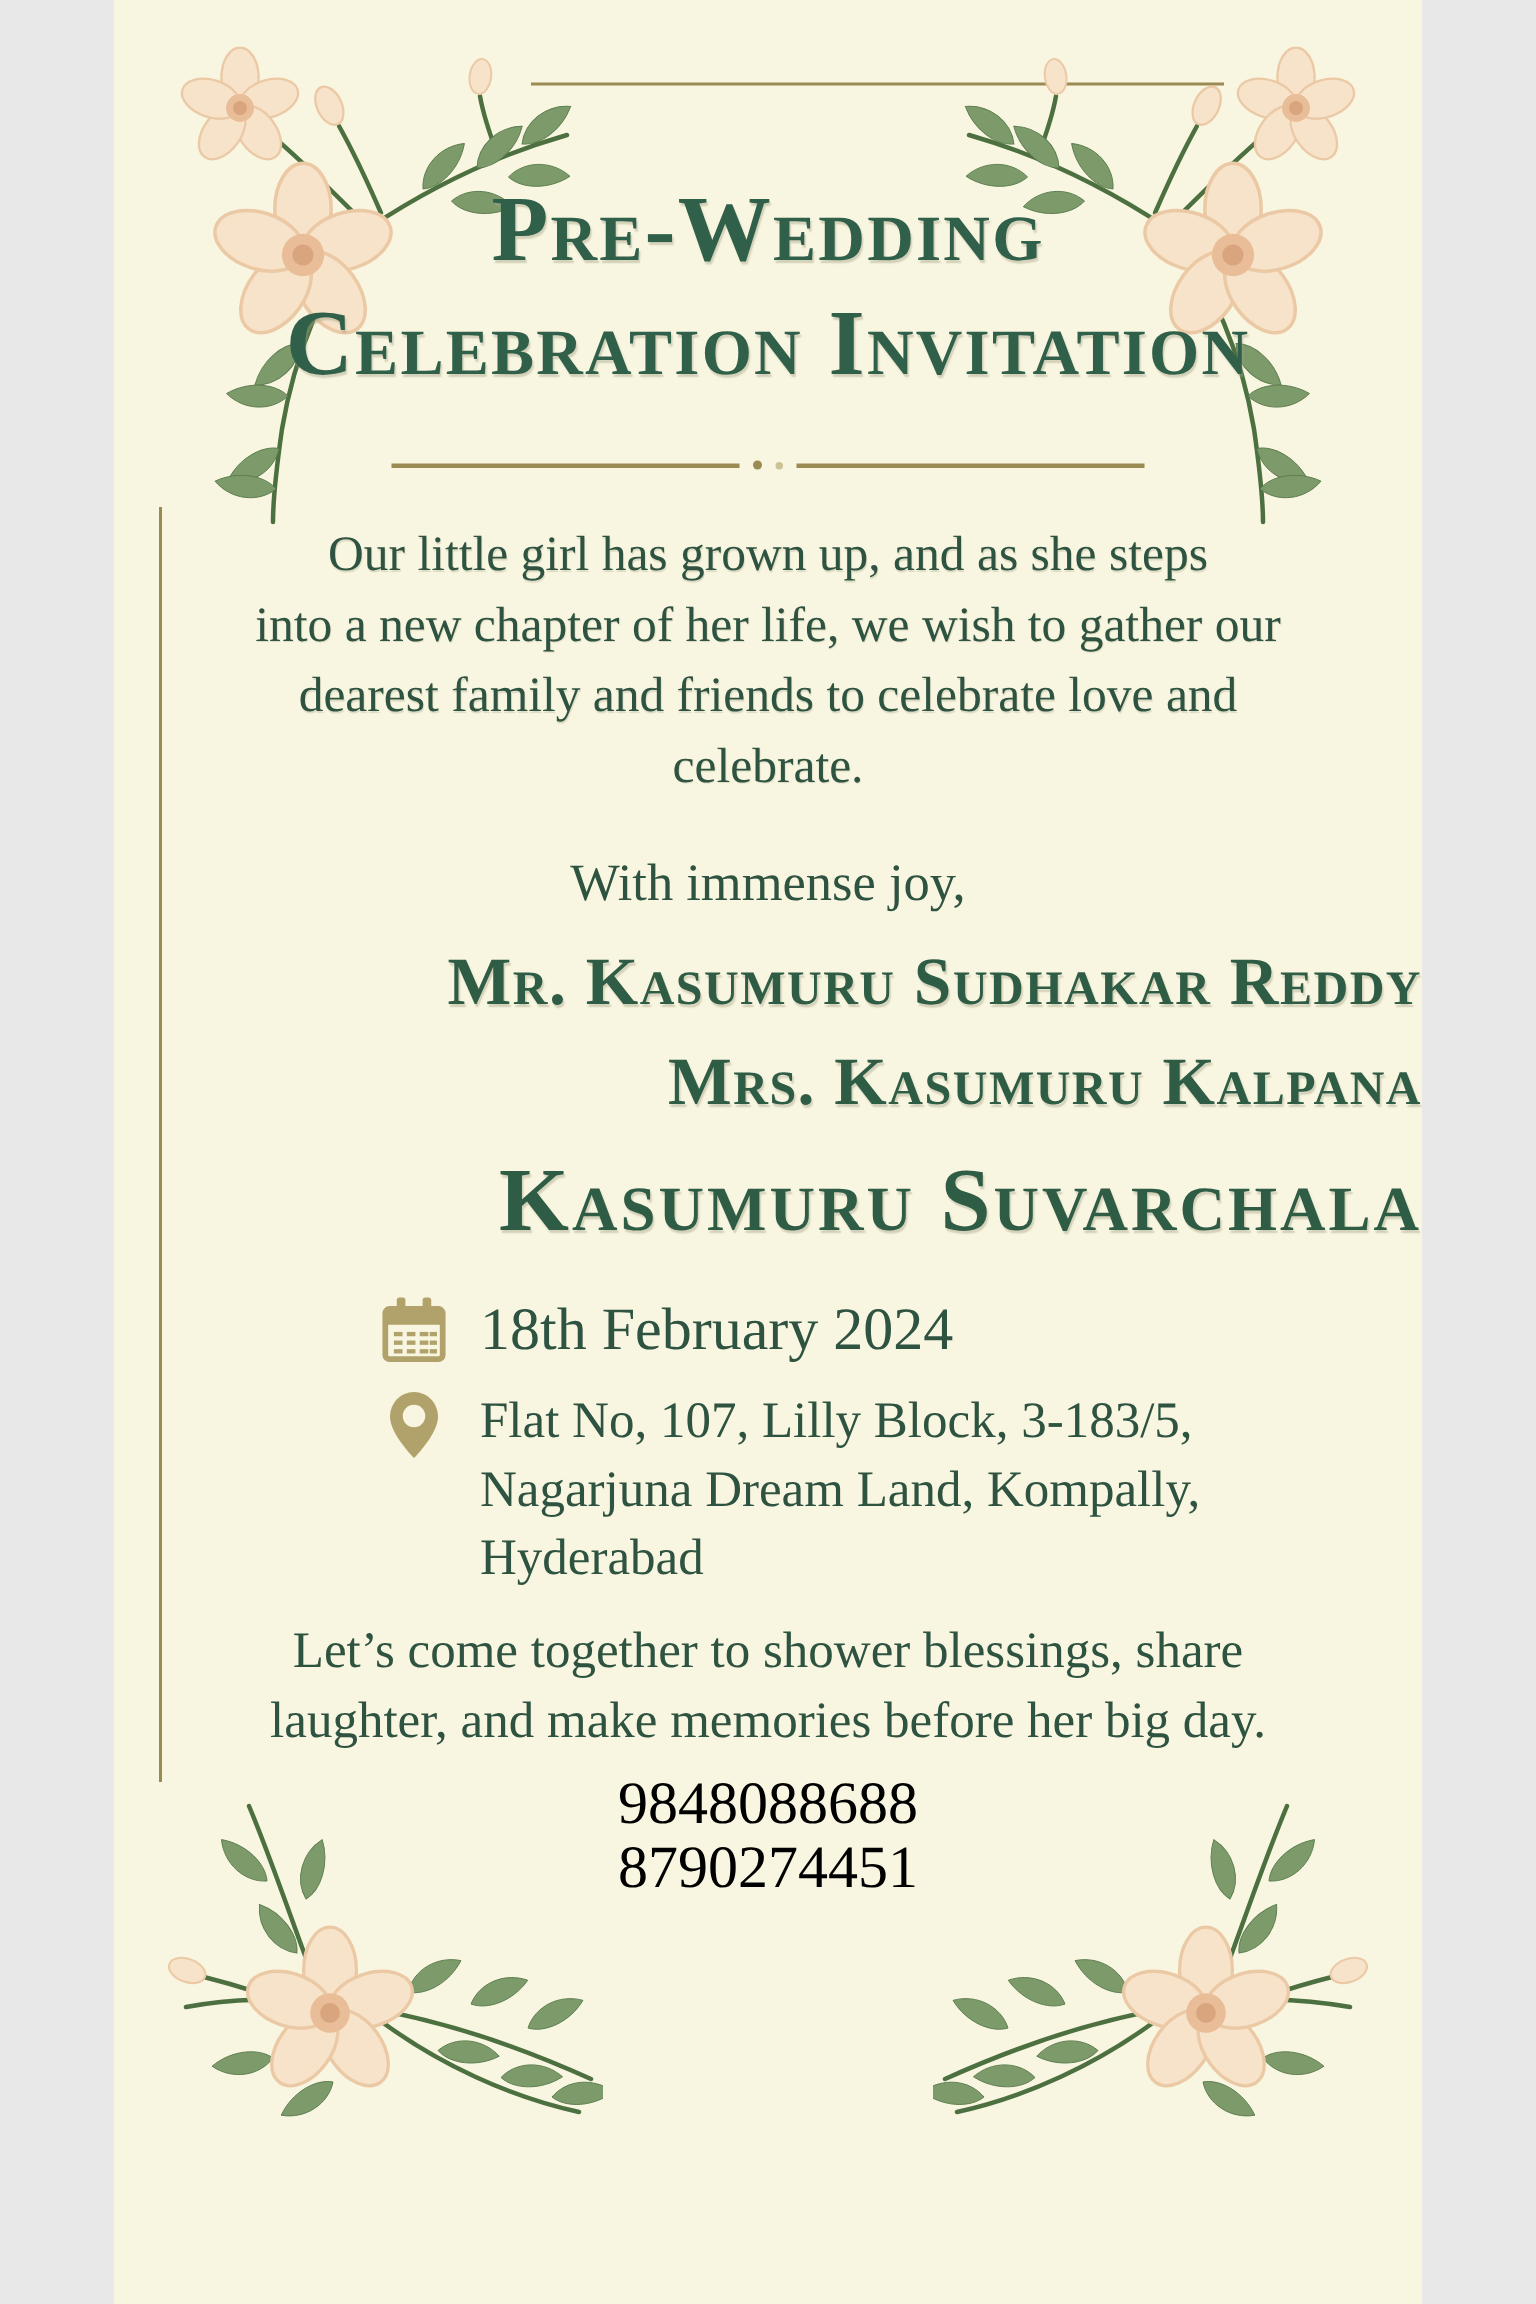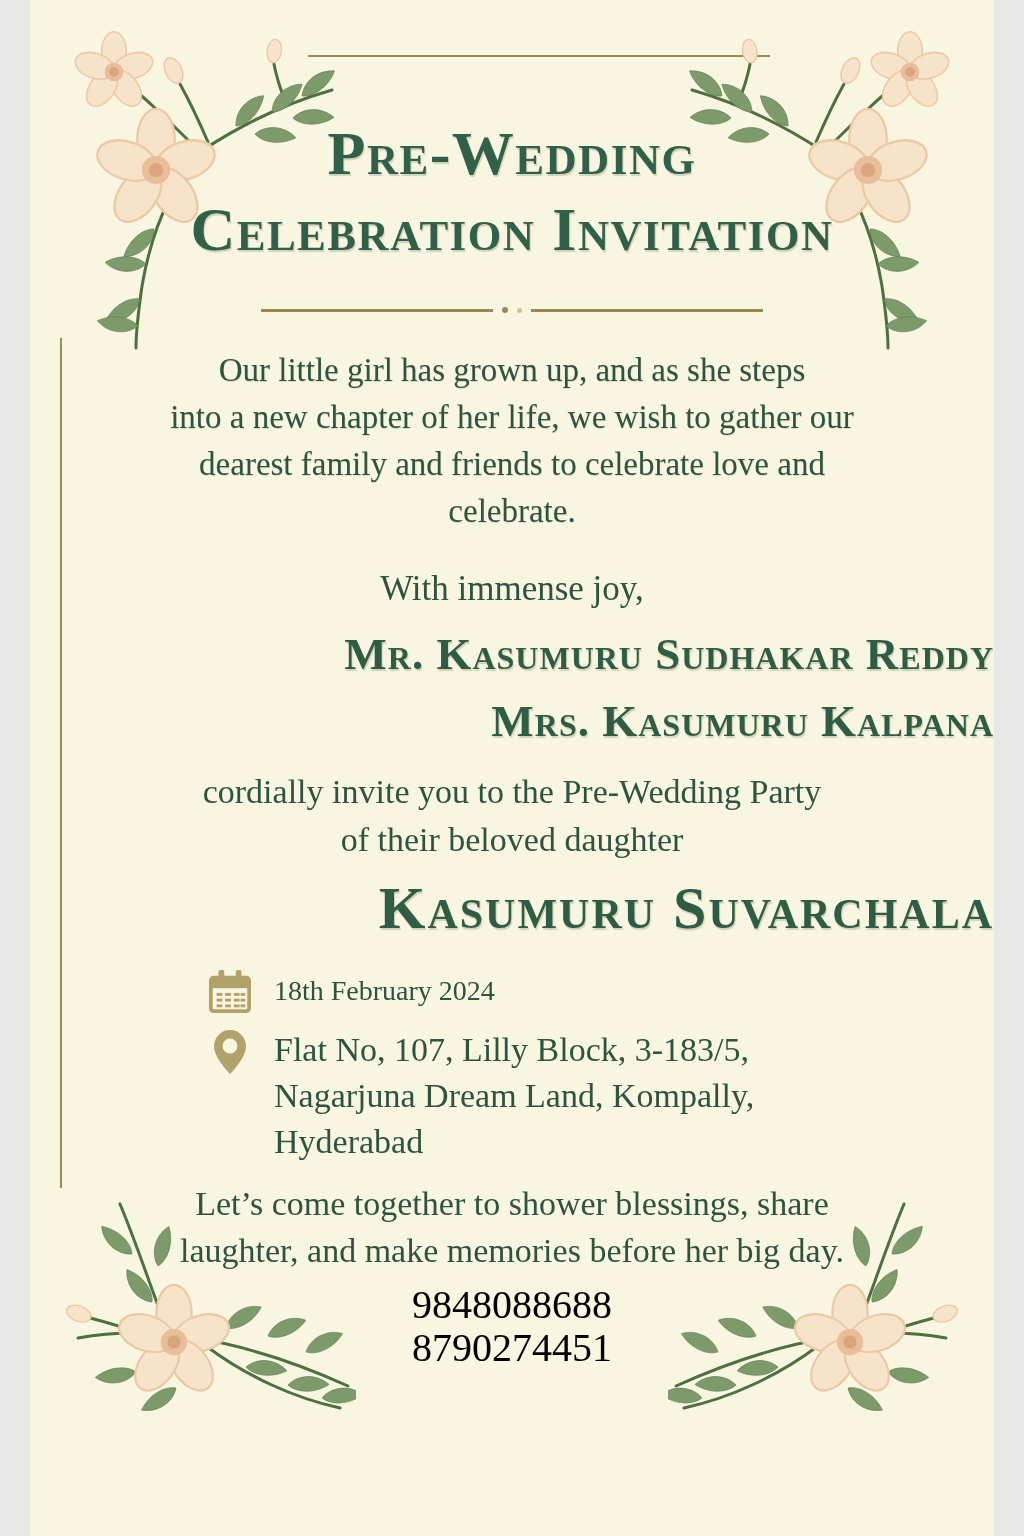--- a/index.html
+++ b/index.html
@@ -1,17 +1,17 @@
 <!DOCTYPE html>
 <html><head>
 <meta charset="utf-8">
 <style>
   html,body { margin:0; padding:0; background:#e8e8e8; }
   .card {
-    position:relative; width:964px; height:1536px; margin:0 auto;
+    position:relative; width:872px; height:1536px; margin:0 auto;
     background:#f8f5e0; overflow:hidden;
     font-family:"Liberation Serif", serif; color:#2e5340;
   }
   
   .frame-seg { position:absolute; background:#9a8b53; }
   .frame-top    { left:278px; top:55px;  width:462px; height:2px; }
   .frame-left   { left:30px;  top:338px; width:2px;  height:850px; }
   .frame-right  { left:991px; top:340px; width:2px;  height:852px; }
   
   .floral { position:absolute; pointer-events:none; }
@@ -39,21 +39,21 @@
              text-shadow:1px 2px 1px rgba(165,165,135,.45);text-align:right; }
   .invite-lines { margin-top:12px; font-size:34px; line-height:1.42; }
   .bride { margin-top:10px; font-size:60px; line-height:1.15; font-variant:small-caps;
            color:#2f5c45; letter-spacing:2px; font-weight:bold;
            text-shadow:1px 2px 1px rgba(165,165,135,.45);text-align:right; }
   .details { margin:24px 0 0 178px; width:640px; text-align:left; }
   .detail-row { display:flex; align-items:flex-start; gap:22px; margin-bottom:12px; }
   .detail-row .ic { flex:0 0 44px; display:flex; justify-content:center; padding-top:2px; }
   .detail-row .txt { font-size:34px; line-height:1.35; }
   .detail-row.date-row { align-items:center; }
-  .detail-row.date-row .txt { font-size:28px; }
+  .detail-row.date-row .txt { font-size:40px; }
   .blessing { margin-top:16px; font-size:34px; line-height:1.38; }
   .phones { margin-top:8px; font-size:40px; line-height:1.08; color:#000000; }
   .footer-note { margin-top:4px; font-size:33px; line-height:1.24; }
 </style>
 </head>
 <body>
 
 <svg width="0" height="0" style="position:absolute">
   <defs>
     <path id="leaf" d="M0 0 C 8 -13, 26 -17, 40 -9 C 28 3, 10 6, 0 0 Z"></path>
@@ -162,24 +162,20 @@
       <div class="nw">celebrate.</div>
     </div>
 
     <div class="lead-in nw">With immense joy,</div>
 
     <div class="parents">
       <div class="nw">Mr. Kasumuru Sudhakar Reddy</div>
       <div class="nw">Mrs. Kasumuru Kalpana</div>
     </div>
 
-    <div class="invite-lines">
-      <div class="nw">cordially invite you to the Pre-Wedding Party</div>
-      <div class="nw">of their beloved daughter</div>
-    </div>
 
     <div class="bride nw">Kasumuru Suvarchala</div>
 
     <div class="details">
 
       <div class="detail-row date-row">
         <span class="ic">
           <svg width="44" height="46" viewBox="0 0 46 48">
             <rect x="3" y="9" width="40" height="35" rx="3" fill="none" stroke="#b1a26b" stroke-width="4"></rect>
             <rect x="3" y="9" width="40" height="11" fill="#b1a26b"></rect>

